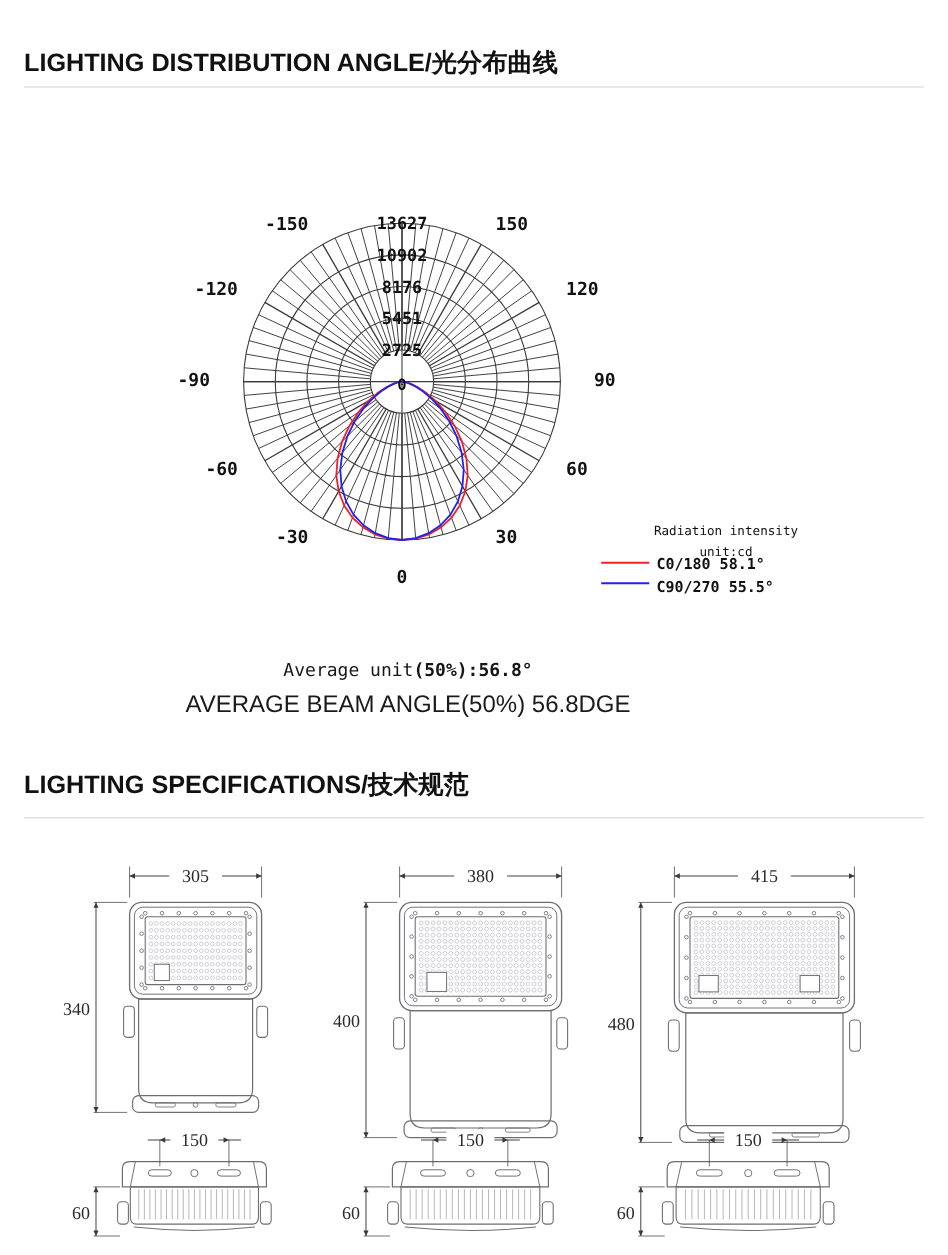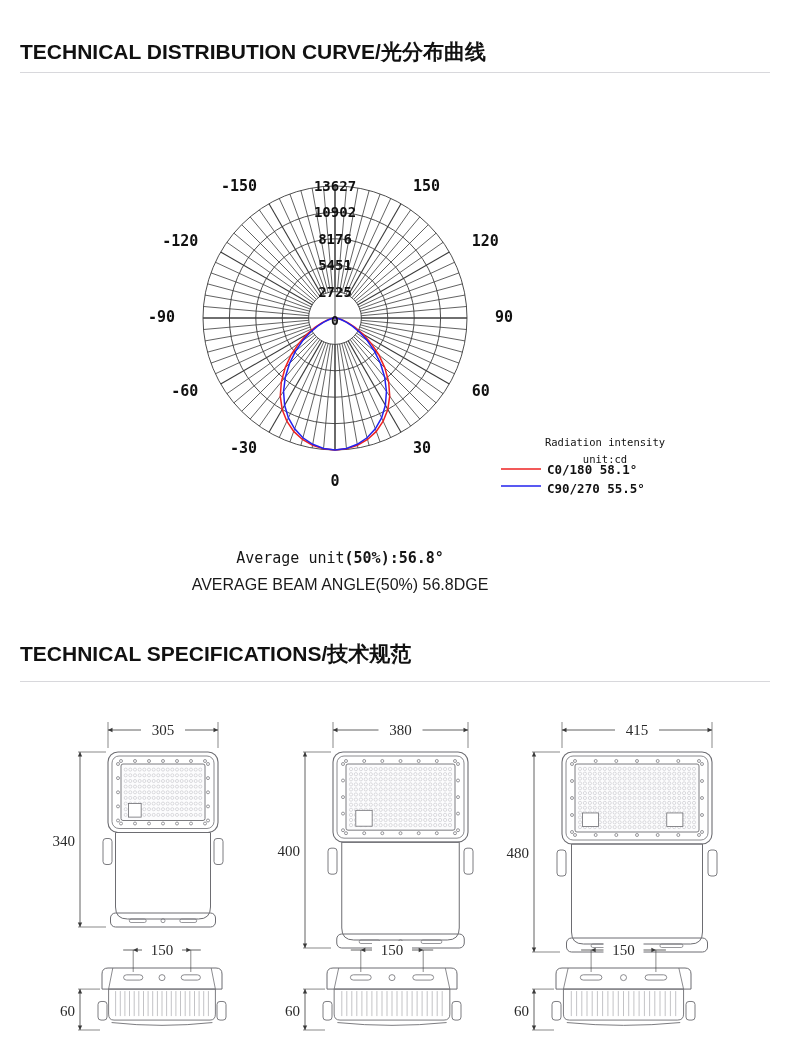--- a/index.html
+++ b/index.html
@@ -57,38 +57,38 @@
     white-space: pre;
   }
   .beam-line-1 b { font-weight: bold; text-align: right; }
   .beam-line-2 {
     position: absolute;
     left: 0;
     top: 576px;
     width: 680px;
     text-align: center;
     font-family: "Liberation Sans", sans-serif;
-    font-size: 16px;
+    font-size: 20px;
     color: #1a1a1a;
   }
 
   
   #specs-wrap {
     position: absolute;
     left: 0px;
     top: 700px;
     width: 733px;
     height: 346px;
   }
 </style>
 </head>
 <body>
 
 <div class="section-heading" id="h1" style="top:38px;">
-  <span>TECHNICAL DISTRIBUTION CURVE/</span><span class="heading-cn">光分布曲线</span>
+  <span>LIGHTING DISTRIBUTION ANGLE/</span><span class="heading-cn">光分布曲线</span>
 </div>
 <div class="divider" style="top:72px;"></div>
 
 <div id="polar-chart-wrap">
   <svg id="polar-svg" width="790" height="500" viewBox="0 0 790 500">
     <g id="polar-grid" stroke="#3a3a3a" fill="none" stroke-width="0.9">
         <circle cx="335" cy="223" r="26.4"></circle>
         <circle cx="335" cy="223" r="52.8"></circle>
         <circle cx="335" cy="223" r="79.2"></circle>
         <circle cx="335" cy="223" r="105.6"></circle>
@@ -200,21 +200,21 @@
     <text id="lg-label-0" x="52" y="41" font-family="DejaVu Sans Mono, monospace" font-size="12.5" font-weight="bold" fill="#111">C0/180  58.1°</text>
     <line id="lg-swatch-1" x1="6" y1="53" x2="46" y2="53" stroke-width="1.6" stroke="#2222ee"></line>
     <text id="lg-label-1" x="52" y="60" font-family="DejaVu Sans Mono, monospace" font-size="12.5" font-weight="bold" fill="#111">C90/270  55.5°</text>
   </svg>
 </div>
 
 <div class="beam-line-1"><span>Average unit</span><b>(50%):56.8°</b></div>
 <div class="beam-line-2">AVERAGE BEAM ANGLE(50%) 56.8DGE</div>
 
 <div class="section-heading" id="h2" style="top:640px;">
-  <span>TECHNICAL SPECIFICATIONS/</span><span class="heading-cn">技术规范</span>
+  <span>LIGHTING SPECIFICATIONS/</span><span class="heading-cn">技术规范</span>
 </div>
 <div class="divider" style="top:681px;"></div>
 
 <div id="specs-wrap">
   <svg id="specs-svg" width="790" height="346" viewBox="0 0 790 346">
       <g transform="translate(108,52)">
         <rect x="0" y="0" width="110" height="80.5" rx="10" ry="10" fill="none" stroke="#6d6d72" stroke-width="1.1"></rect>
         <rect x="4" y="4" width="102" height="72.5" rx="7" ry="7" fill="none" stroke="#6d6d72" stroke-width="0.8"></rect>
         <rect x="13" y="12" width="84" height="56.5" rx="2" ry="2" fill="#fcfcfd" stroke="#6d6d72" stroke-width="0.9"></rect>
         <g>

